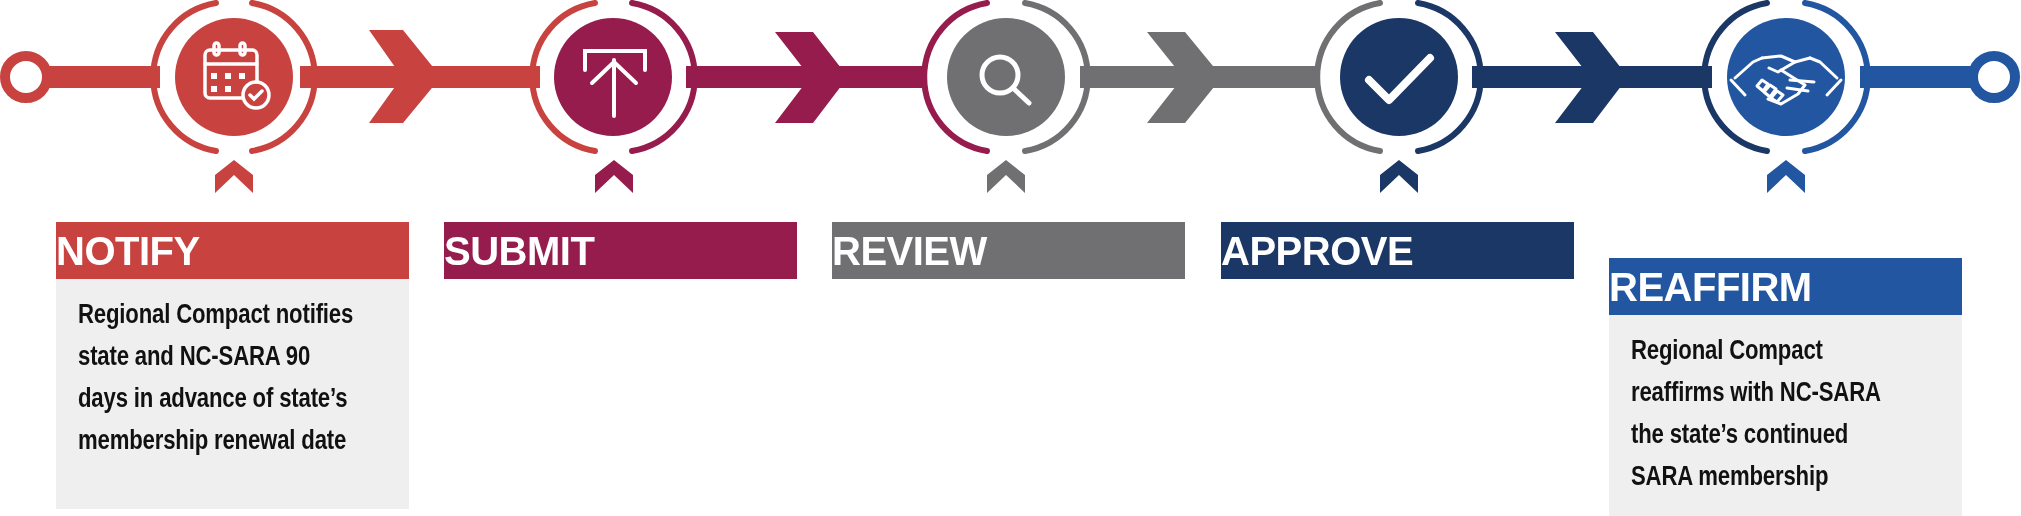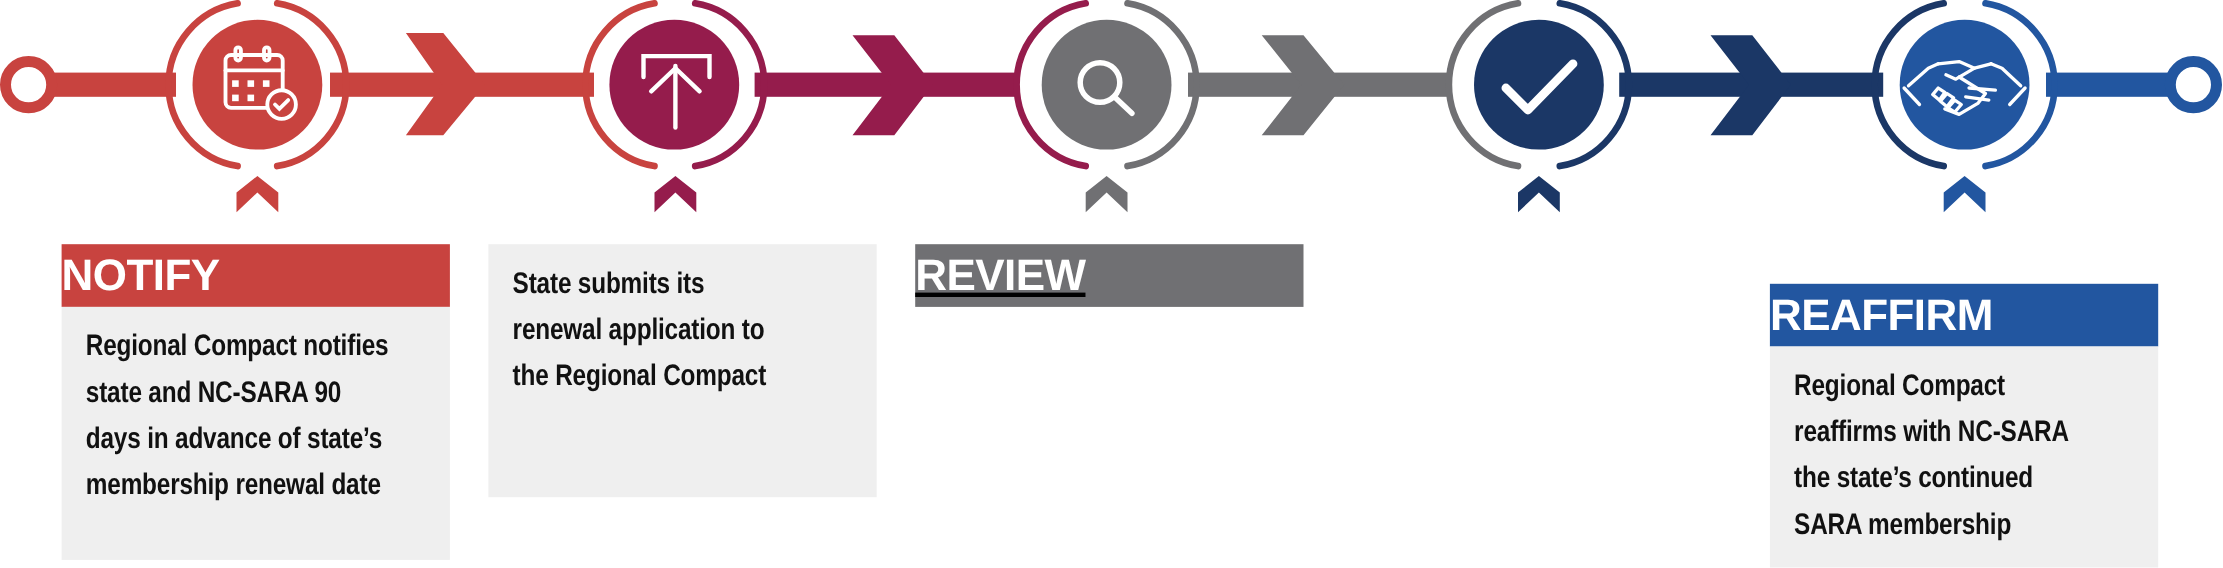--- a/index.html
+++ b/index.html
@@ -113,34 +113,35 @@
   </div>
   <div class="card-body">
     <div class="card-text">Regional Compact notifies
 state and NC-SARA 90
 days in advance of state’s
 membership renewal date</div>
   </div>
 </div>
 
 <div class="card" style="left:444px;">
-  <div class="card-body">
-    <div class="card-text">State submits its
-renewal application to
-the Regional Compact</div>
+  <div class="card-header" style="background:#951c4c;">
+    <span class="card-title">SUBMIT</span>
   </div>
 </div>
 
 <div class="card" style="left:832px;">
-  <div class="card-header" style="background:#707073;text-decoration:underline;">
+  <div class="card-header" style="background:#707073;">
     <span class="card-title">REVIEW</span>
   </div>
 </div>
 
 <div class="card" style="left:1221px;">
+  <div class="card-header" style="background:#1b3766;">
+    <span class="card-title">APPROVE</span>
+  </div>
 </div>
 
 <div class="card" style="left:1609px;">
   <div class="card-header" style="background:#2256a0;margin-top:36px;">
     <span class="card-title">REAFFIRM</span>
   </div>
   <div class="card-body">
     <div class="card-text">Regional Compact
 reaffirms with NC-SARA
 the state’s continued

